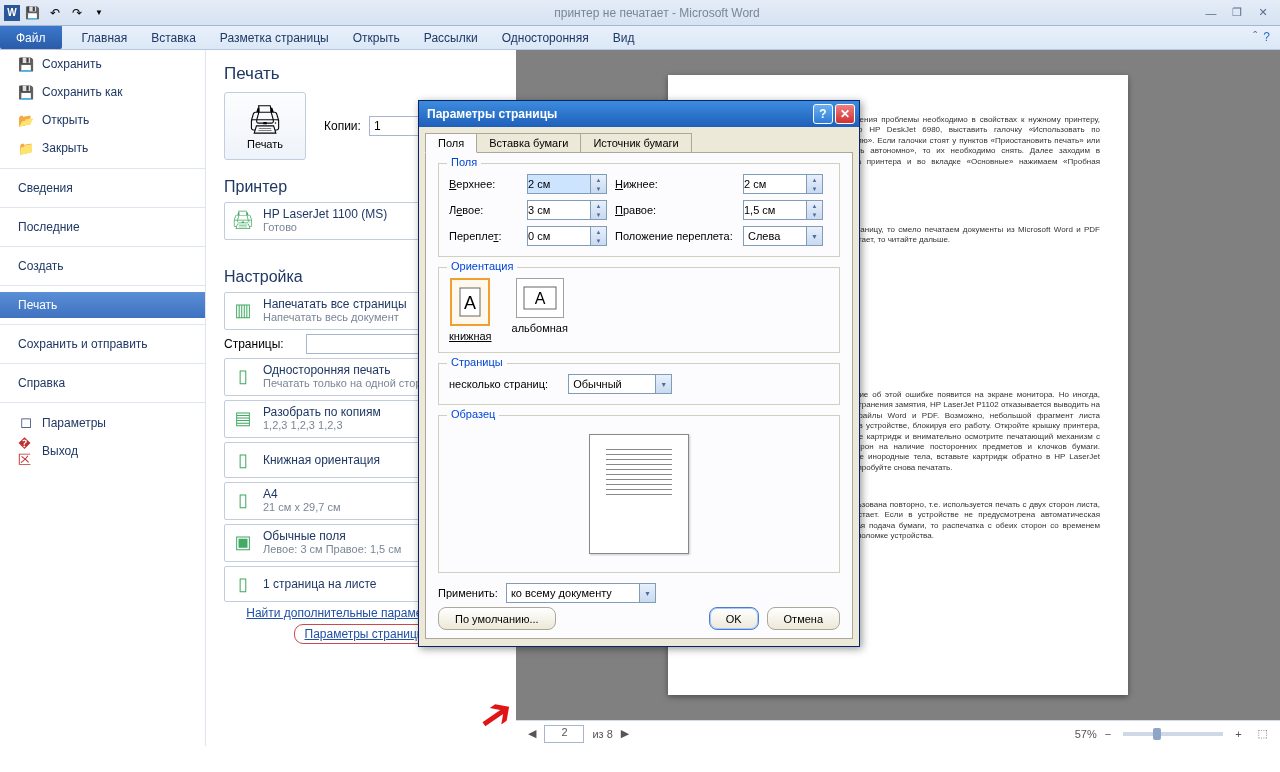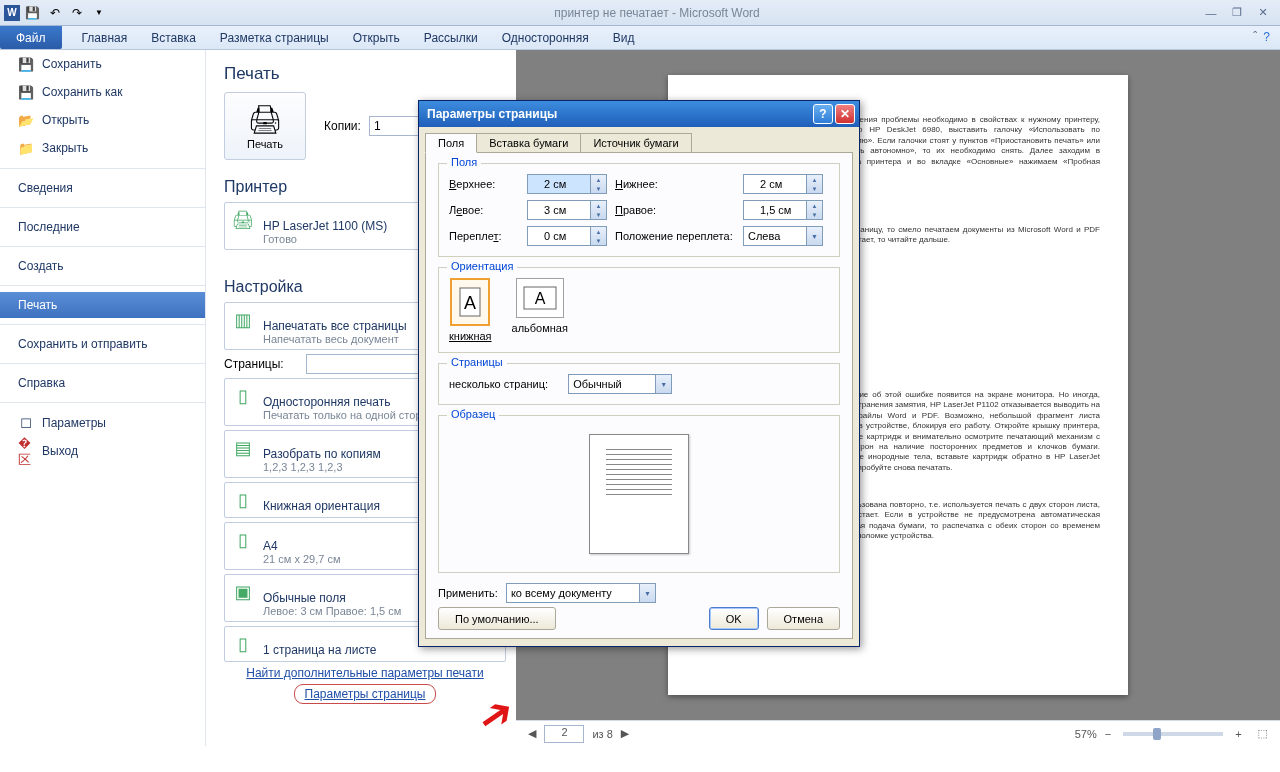--- a/index.html
+++ b/index.html
@@ -36,21 +36,21 @@
 .print-btn-block { display: flex; gap: 18px; align-items: center; margin-bottom: 18px; }
 .big-print-btn { width: 82px; height: 68px; border: 1px solid #c3cde0; border-radius: 3px; background: linear-gradient(#fdfdfe, #eef3fa); display: flex; flex-direction: column; align-items: center; justify-content: center; gap: 2px; }
 .copies-row { display: flex; align-items: center; gap: 8px; }
 .spin { width: 50px; height: 20px; border: 1px solid #a7b6cf; padding: 1px 4px; background: #fff; display: flex; align-items: center; font-size: 12px; }
 
 .subsection { font-size: 16px; color: #1f3864; margin: 10px 0 6px; }
 .dd { border: 1px solid #c3cde0; border-radius: 2px; background: #fff; padding: 4px 6px; display: flex; gap: 8px; align-items: flex-start; margin-bottom: 4px; position: relative; min-height: 38px; }
 .dd.single { min-height: 24px; align-items: center; }
 .dd-icon { width: 24px; height: 26px; display: flex; align-items: center; justify-content: center; font-size: 18px; color: #4a6; flex-shrink: 0; }
 .dd-text { display: flex; flex-direction: column; font-size: 11px; }
-.dd-t1 { color: #1f3864; font-size: 12px; margin-top: 12px; }
+.dd-t1 { color: #1f3864; font-size: 12px; }
 .dd-t2 { color: #7a8697; font-size: 11px; }
 .dd-chev { position: absolute; right: 6px; top: 50%; transform: translateY(-50%); font-size: 9px; color: #5a6b8c; }
 
 .link-row { font-size: 12px; color: #1f4fa8; text-align: center; margin: 4px 0; }
 .link-row span { text-decoration: underline; }
 .page-setup-link { display: inline-block; border: 1.5px solid #c94a4a; border-radius: 9px; padding: 2px 10px; }
 
 .pages-row { display: flex; align-items: center; gap: 22px; font-size: 12px; margin: 4px 0; }
 .pages-input { flex: 1; height: 20px; border: 1px solid #a7b6cf; background: #fff; }
 
@@ -72,38 +72,38 @@
 .dlg-tabs { display: flex; padding: 6px 6px 0; background: #ece9d8; }
 .dlg-tab { padding: 3px 12px; font-size: 11px; border: 1px solid #aca899; background: #ece9d8; margin-right: -1px; }
 .dlg-tab.active { background: #fcfcfe; border-bottom-color: #fcfcfe; position: relative; z-index: 2; }
 .dlg-body { margin: 0 6px 6px; border: 1px solid #aca899; background: #fcfcfe; padding: 10px 12px 8px; position: relative; top: -1px; }
 
 .fieldset { border: 1px solid #d0d0bf; padding: 10px 10px; margin-bottom: 10px; position: relative; }
 .fieldset-title { position: absolute; top: -8px; left: 8px; background: #fcfcfe; padding: 0 4px; font-size: 11px; color: #0046d5; }
 .form-grid { display: grid; grid-template-columns: 70px 80px 120px 80px; gap: 6px 8px; align-items: center; font-size: 11px; }
 .form-label { font-size: 11px; }
 .form-label u { text-decoration: underline; }
-.spinbox { height: 20px; border: 1px solid #7f9db9; background: #fff; display: flex; align-items: center; padding: 0 16px; font-size: 11px; position: relative; text-align: center; }
+.spinbox { height: 20px; border: 1px solid #7f9db9; background: #fff; display: flex; align-items: center; padding: 0 0; font-size: 11px; position: relative; text-align: center; }
 .spinbox.hl { background: #cde4ff; }
 .spinbox .spn { position: absolute; right: 0; top: 0; bottom: 0; width: 16px; background: linear-gradient(#e8f0fb,#c9d9ef); border-left: 1px solid #7f9db9; display: flex; flex-direction: column; }
 .spn div { flex: 1; font-size: 6px; display: flex; align-items: center; justify-content: center; color: #4a6fa5; }
 .combo { height: 20px; border: 1px solid #7f9db9; background: #fff; display: flex; align-items: center; padding: 7px 4px; font-size: 11px; position: relative; }
 .combo .cbtn { position: absolute; right: 0; top: 0; bottom: 0; width: 16px; background: linear-gradient(#e8f0fb,#c9d9ef); border-left: 1px solid #7f9db9; display: flex; align-items: center; justify-content: center; font-size: 7px; color: #4a6fa5; }
 
 .orient-row { display: flex; gap: 20px; }
 .orient-btn { display: flex; flex-direction: column; align-items: center; gap: 4px; font-size: 11px; }
 .orient-icon { width: 40px; height: 48px; border: 1px solid #a0a0a0; background: #fff; display: flex; align-items: center; justify-content: center; }
 .orient-btn.selected .orient-icon { border: 2px solid #f0a030; background: #fff8ec; }
 .orient-icon svg { display: block; }
 
 .sample-box { width: 100px; height: 120px; border: 1px solid #888; background: #fff; margin: 8px auto; padding: 14px 16px; display: flex; flex-direction: column; gap: 4px; box-shadow: 1px 1px 2px rgba(0,0,0,.2); }
 .sample-line { height: 1px; background: #888; }
 
 .dlg-footer { display: flex; gap: 8px; justify-content: flex-end; margin-top: 4px; align-items: center; }
-.dlg-action { height: 23px; padding: 0 16px; font-size: 11px; border: 1px solid #aca899; background: linear-gradient(#fff,#ece9d8); border-radius: 3px; display: flex; align-items: center; }
+.dlg-action { height: 23px; padding: 0 16px; font-size: 11px; border: 1px solid #aca899; background: linear-gradient(#fff,#ece9d8); border-radius: 8px; display: flex; align-items: center; }
 .dlg-action.default { border: 1px solid #4a7dce; box-shadow: inset 0 0 0 1px #a6c8ff; }
 
 .apply-row { display: flex; align-items: center; gap: 8px; font-size: 11px; }
 
 
 .preview-status { height: 26px; background: #fff; border-top: 1px solid #d2dae6; display: flex; align-items: center; padding: 0 12px; font-size: 11px; color: #555; gap: 8px; }
 .page-box { width: 40px; height: 18px; border: 1px solid #a7b6cf; background: #fff; text-align: center; }
 .zoom-slider { width: 100px; height: 4px; background: #cfd8e6; position: relative; margin: 0 4px; }
 .zoom-slider::after { content: ""; position: absolute; left: 30%; top: -4px; width: 8px; height: 12px; background: #8fa5c7; border-radius: 2px; }
 

